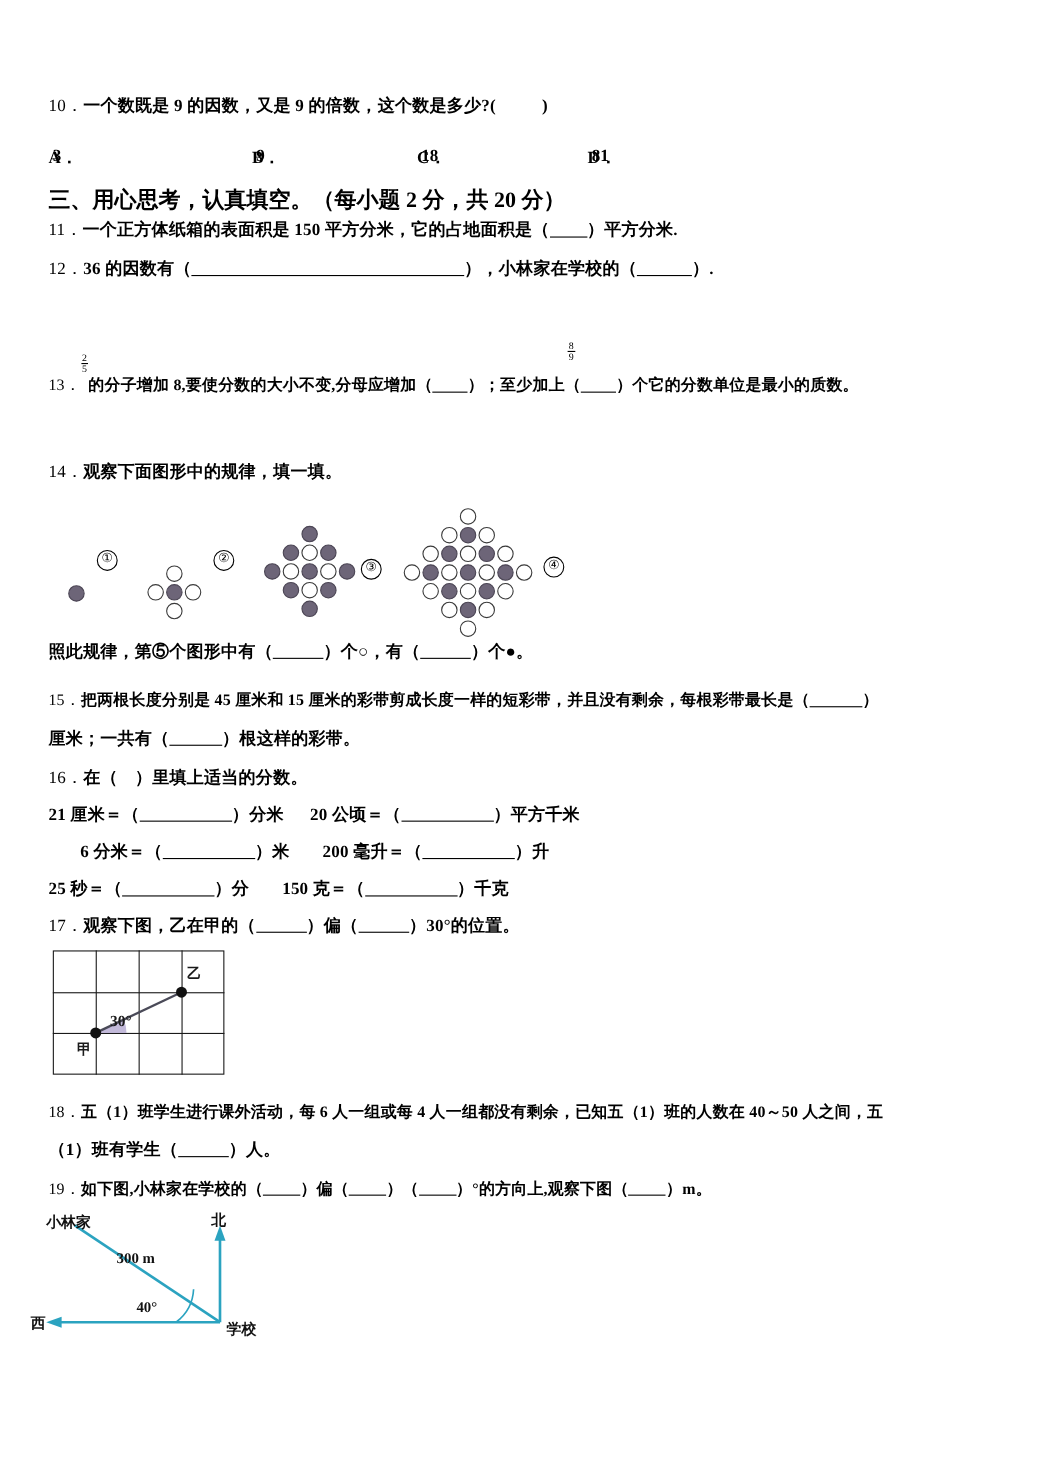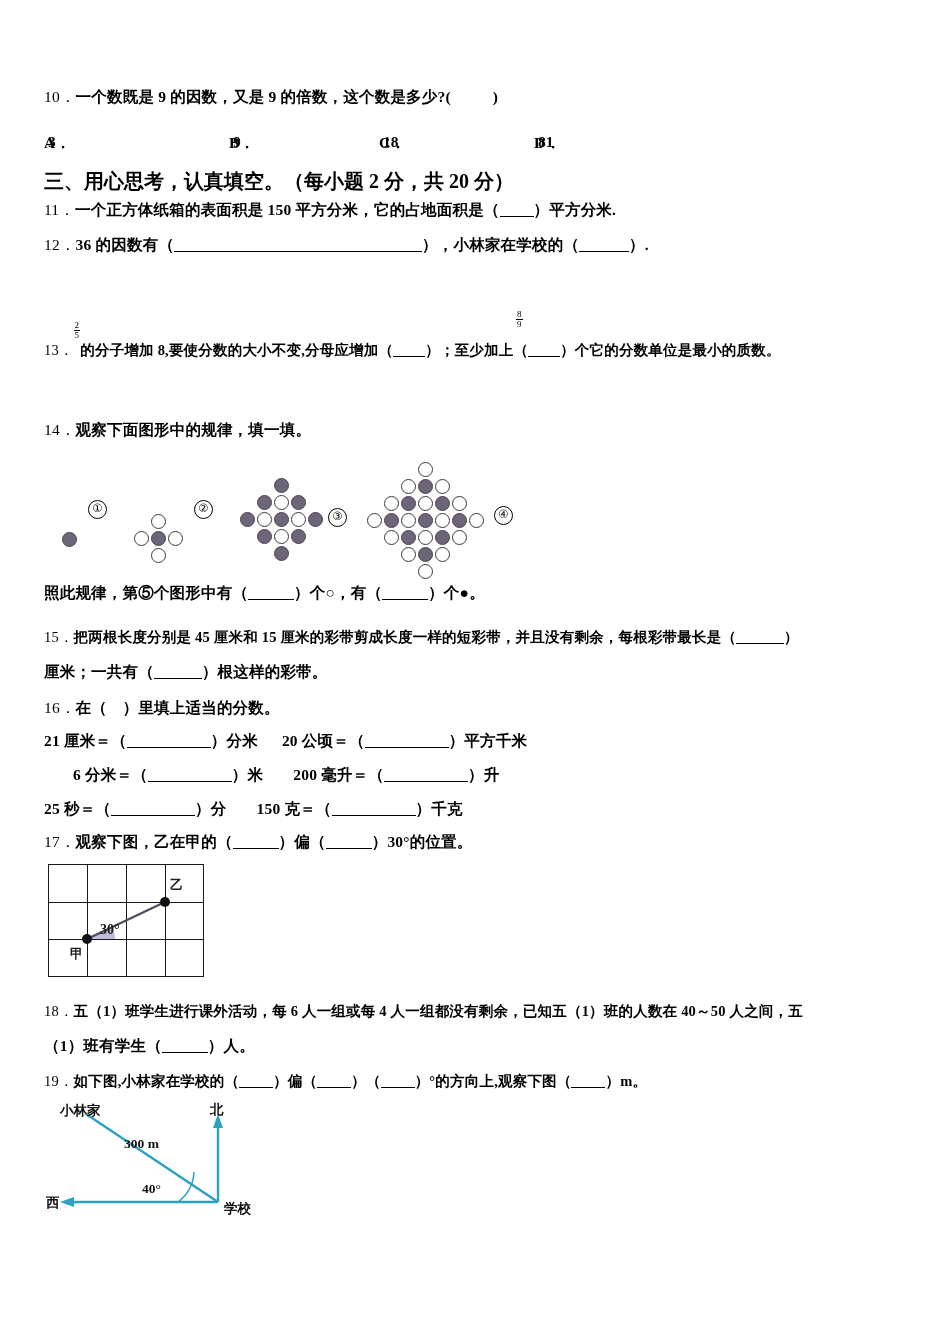--- a/index.html
+++ b/index.html
@@ -140,21 +140,21 @@
     position: absolute;
     font-size: 13px;
     font-weight: bold;
     font-family: "Liberation Serif", serif;
     color: #1a1a1a;
   }
 
   
   #dir-figure {
     position: absolute;
-    left: 42px;
+    left: 24px;
     top: 1090px;
     width: 250px;
     height: 130px;
   }
   .dtext {
     position: absolute;
     font-size: 13.5px;
     font-weight: bold;
     font-family: "Liberation Serif", serif;
     color: #111;

